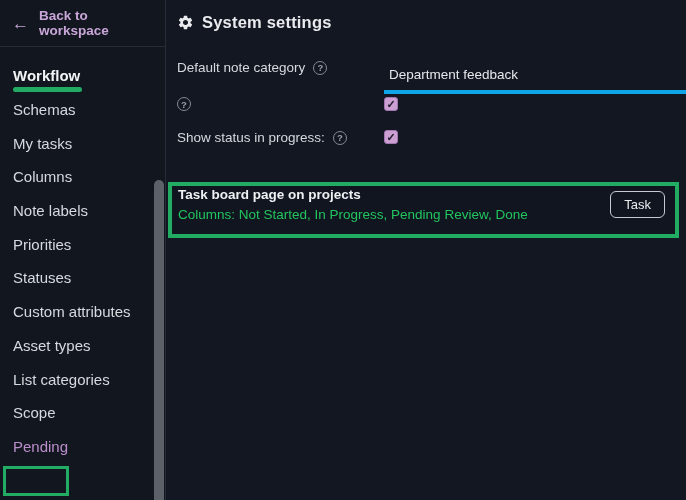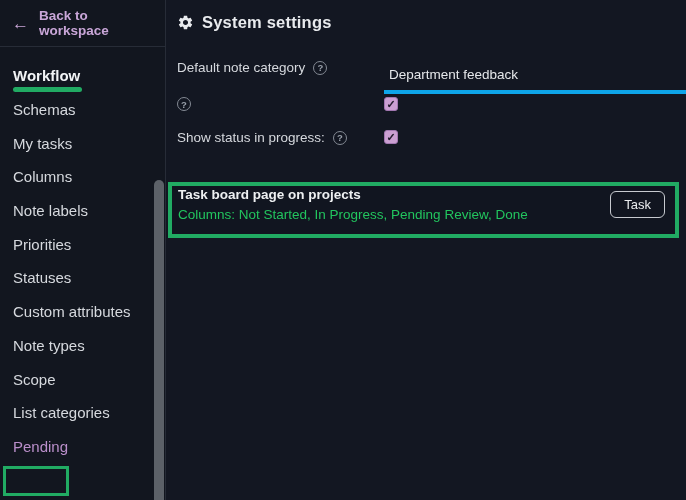--- a/index.html
+++ b/index.html
@@ -151,27 +151,27 @@
       <div class="nav-item">
         <span class="nav-label">Priorities</span>
       </div>
       <div class="nav-item">
         <span class="nav-label">Statuses</span>
       </div>
       <div class="nav-item">
         <span class="nav-label">Custom attributes</span>
       </div>
       <div class="nav-item">
-        <span class="nav-label">Note types</span>
+        <span class="nav-label">Asset types</span>
+      </div>
+      <div class="nav-item">
+        <span class="nav-label">List categories</span>
       </div>
       <div class="nav-item">
         <span class="nav-label">Scope</span>
-      </div>
-      <div class="nav-item">
-        <span class="nav-label">List categories</span>
       </div>
       <div class="nav-item highlighted">
         <span class="nav-label">Pending</span>
       </div>
     </nav>
 
     <div class="scroll-thumb"></div>
     <div class="annotation-settings"></div>
   </aside>
 

